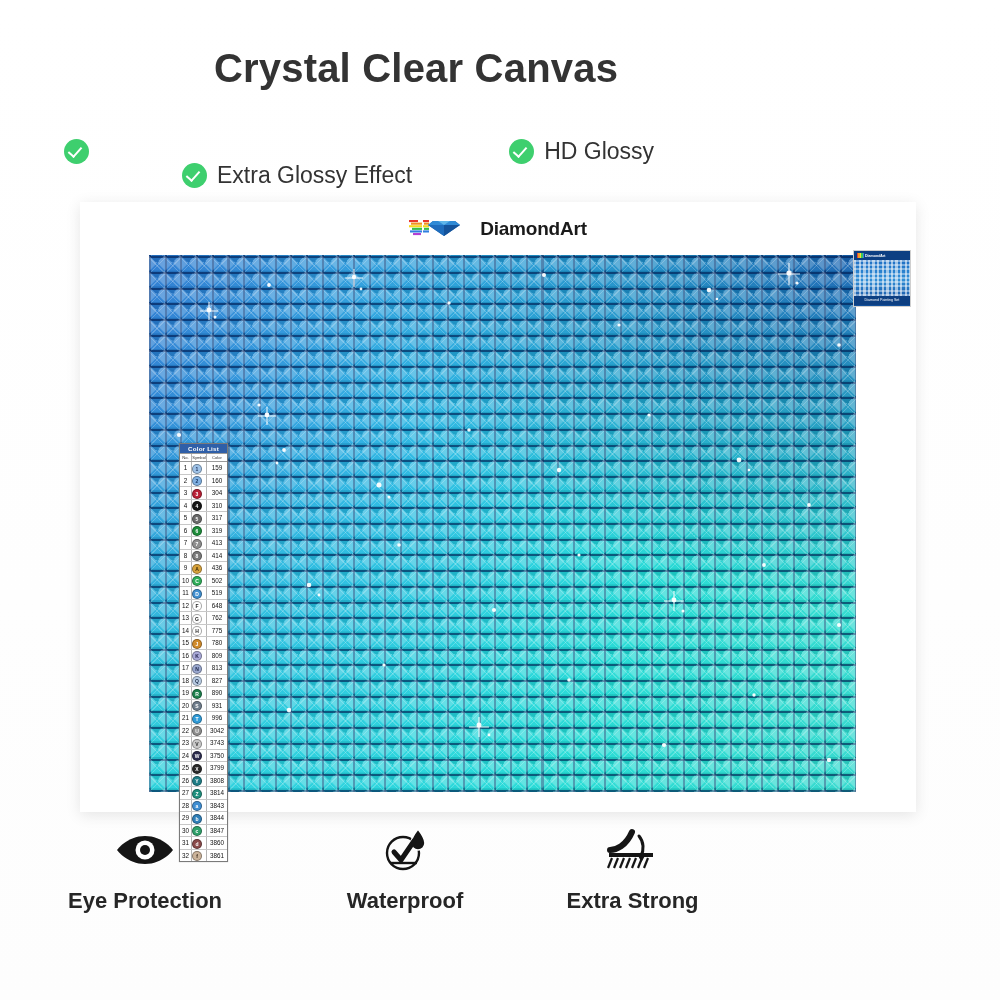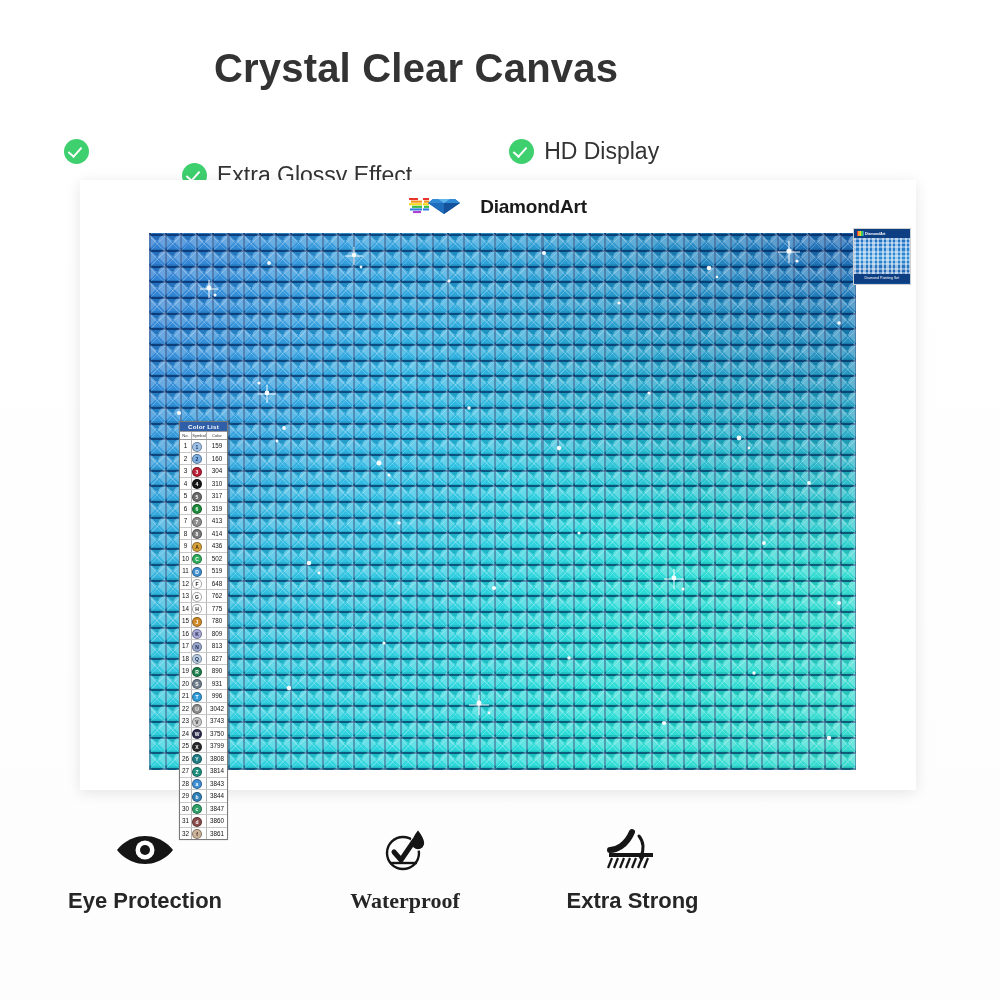--- a/index.html
+++ b/index.html
@@ -71,21 +71,21 @@
     height: 11px;
     border: solid #ffffff;
     border-width: 0 2.6px 2.6px 0;
     transform: rotate(42deg);
   }
 
   
   .card {
     position: absolute;
     left: 80px;
-    top: 180px;
+    top: 202px;
     width: 836px;
     height: 610px;
     background: #ffffff;
     box-shadow: 0 3px 14px rgba(0,0,0,0.10);
   }
   .brand {
     position: absolute;
     top: 14px;
     left: 0;
     width: 836px;
@@ -304,42 +304,42 @@
     justify-content: center;
   }
   .feature .flabel {
     margin-top: 14px;
     font-size: 22px;
     font-weight: bold;
     color: #262626;
     white-space: nowrap;
   }
   .f1 { width: 290px; margin-left: 0; }
-  .f2 { width: 230px; font-family: Liberation Serif, serif; }
+  .f2 { width: 230px; }
   .f3 { width: 225px; }
   .f4 { width: 255px; }
 </style>
 </head>
 <body>
 
 <div class="page">
 
   <div class="title">Crystal Clear Canvas</div>
 
   <div class="checkrow">
     <div class="check-item c1">
       <span class="check-circle"></span>
     </div>
     <div class="check-item c2">
       <span class="check-circle"></span>
       <span>Extra Glossy Effect</span>
     </div>
     <div class="check-item c3">
       <span class="check-circle"></span>
-      <span>HD Display</span>
+      <span>HD Glossy</span>
     </div>
   </div>
 
   <div class="card">
 
     <div class="brand">
       <span class="brand-mark">
         <svg width="64" height="22" viewBox="0 0 64 22">
           <g>
             <rect x="0" y="4" width="9" height="2.1" fill="#e8362c"></rect>

